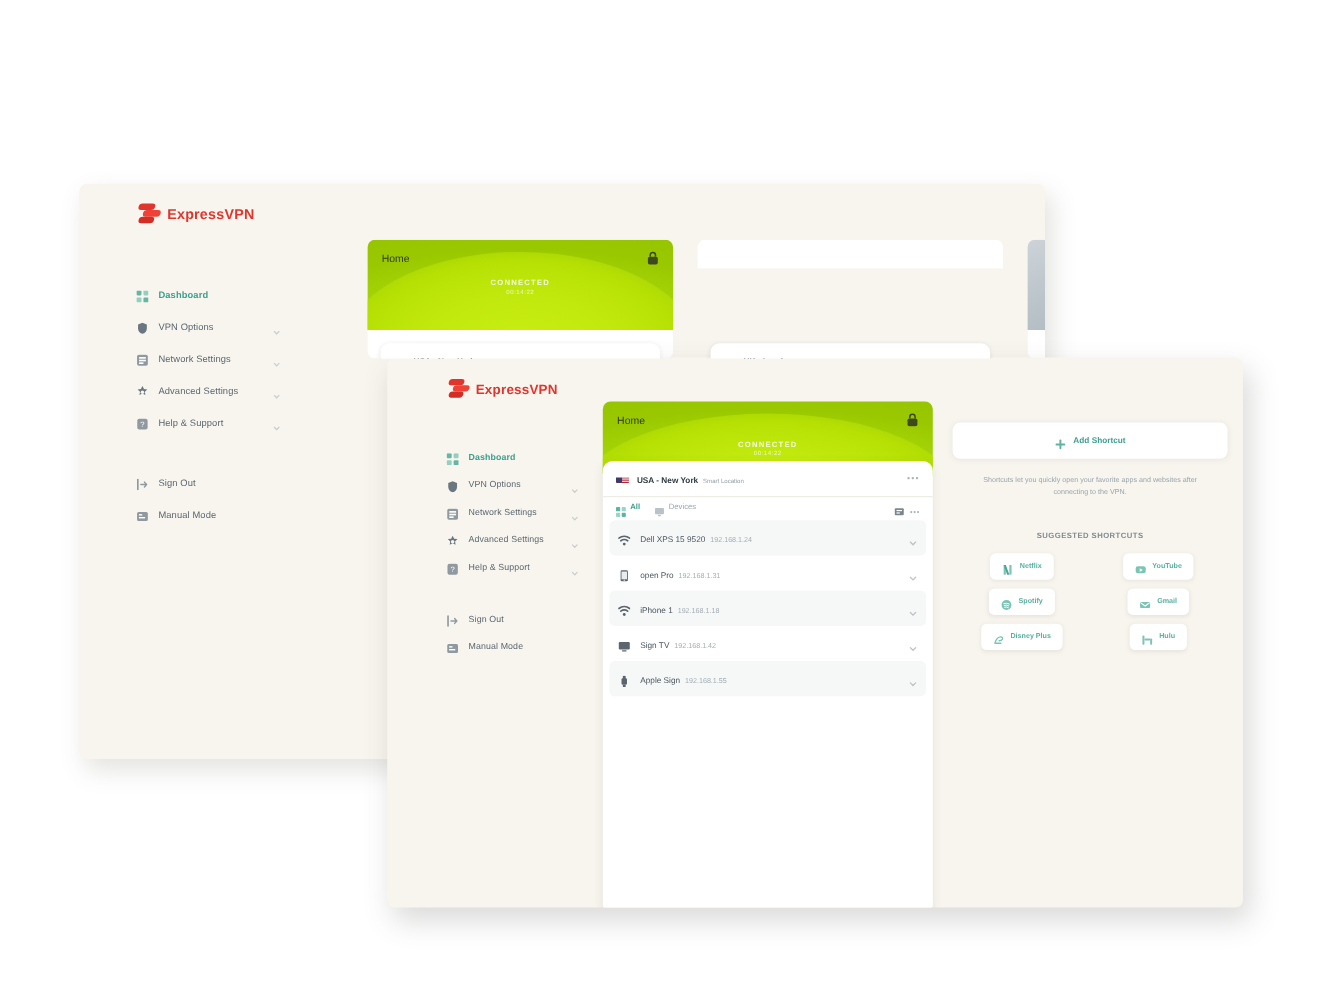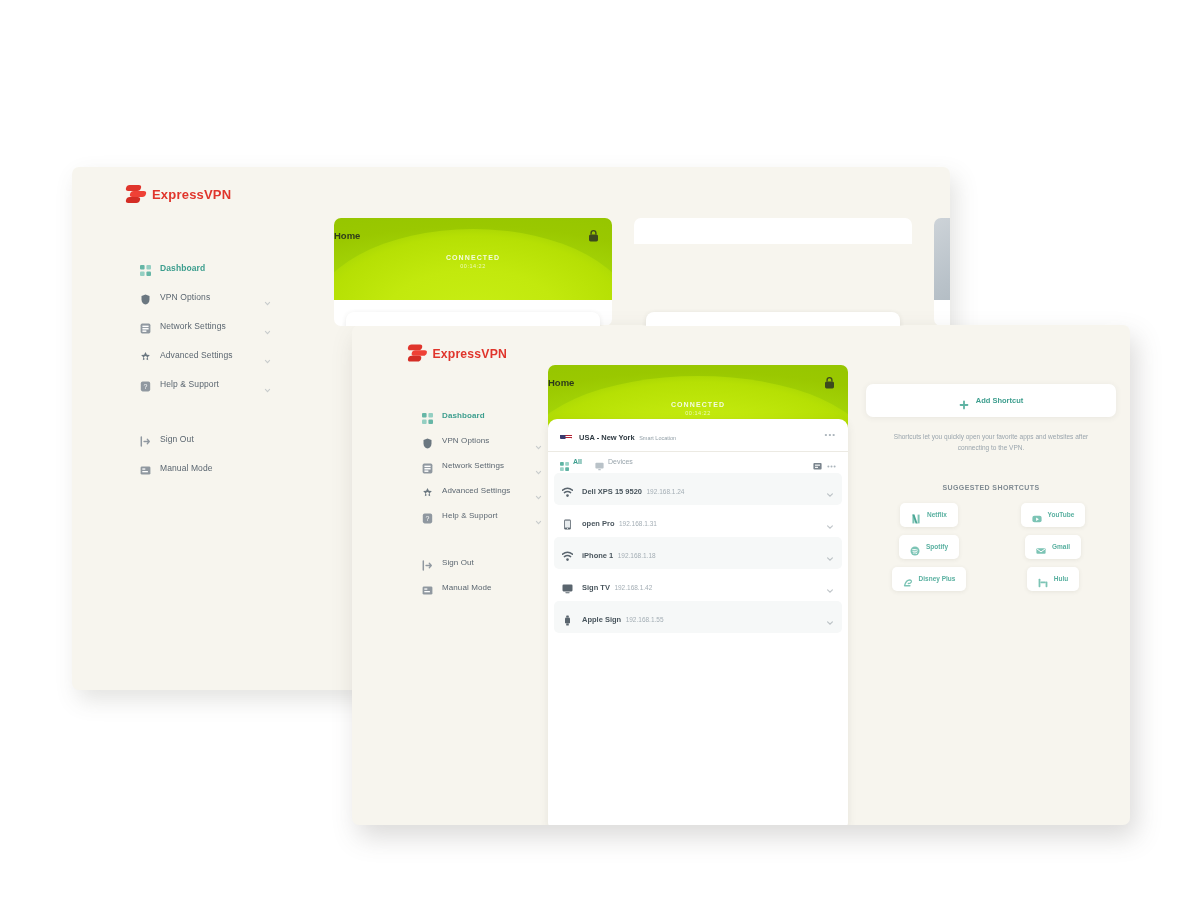--- a/index.html
+++ b/index.html
@@ -70,21 +70,21 @@
     color: #e0352c;
     letter-spacing: .2px;
     white-space: nowrap;
   }
   #window-back .brand { position: absolute; left: 54px; top: 17px; }
   #window-front .brand { position: absolute; left: 56px; top: 18px; transform: scale(.94); transform-origin: left center; }
 
   
   .sidebar {
     position: absolute;
-    left: 16px;
+    left: 0;
     width: 205px;
   }
   #window-back .sidebar  { top: 86px; }
   #window-front .sidebar { top: 78px; width: 196px; }
 
   .nav-item {
     display: flex;
     align-items: center;
     gap: 9px;
     padding: 0 22px 0 52px;
@@ -159,24 +159,24 @@
     position: absolute;
     left: -8%;
     bottom: -128%;
     width: 116%;
     height: 215%;
     border-radius: 50%;
     background: radial-gradient(ellipse at 50% 50%, #c8ee14 0%, #c2e90d 38%, #b6e004 65%, rgba(176,222,0,0) 82%);
   }
   .gcard-label {
     position: absolute;
-    left: 0;
+    left: 13px;
     top: 12px;
     font-size: 9.5px;
-    font-weight: bold;
+    font-weight: normal;
     color: #2e3b1a;
     z-index: 3;
   }
   .gcard-lock {
     position: absolute;
     right: 13px;
     top: 10px;
     width: 11px;
     height: 13px;
     z-index: 3;
@@ -358,21 +358,21 @@
     display: flex;
     align-items: center;
     gap: 9px;
     padding: 7px 8px;
     border-radius: 5px;
     cursor: pointer;
   }
   .dev-row:nth-child(odd) { background: #f6f8f8; }
   .dev-ico { width: 11px; height: 11px; flex: 0 0 auto; }
   .dev-txt { flex: 1 1 auto; min-width: 0; }
-  .dev-name { font-size: 7.5px; font-weight: bold; color: #49555d; white-space: nowrap; }
+  .dev-name { font-size: 7.5px; font-weight: normal; color: #49555d; white-space: nowrap; }
   .dev-ip   { font-size: 6.5px; color: #a4aeb5; white-space: nowrap; margin-top: 2px; }
   .dev-chev { width: 8px; height: 8px; flex: 0 0 auto; opacity: .55; }
 
   
   .add-shortcut {
     background: #ffffff;
     border-radius: 7px;
     height: 33px;
     box-shadow: 0 1px 6px rgba(70,70,60,.08);
     display: flex;

